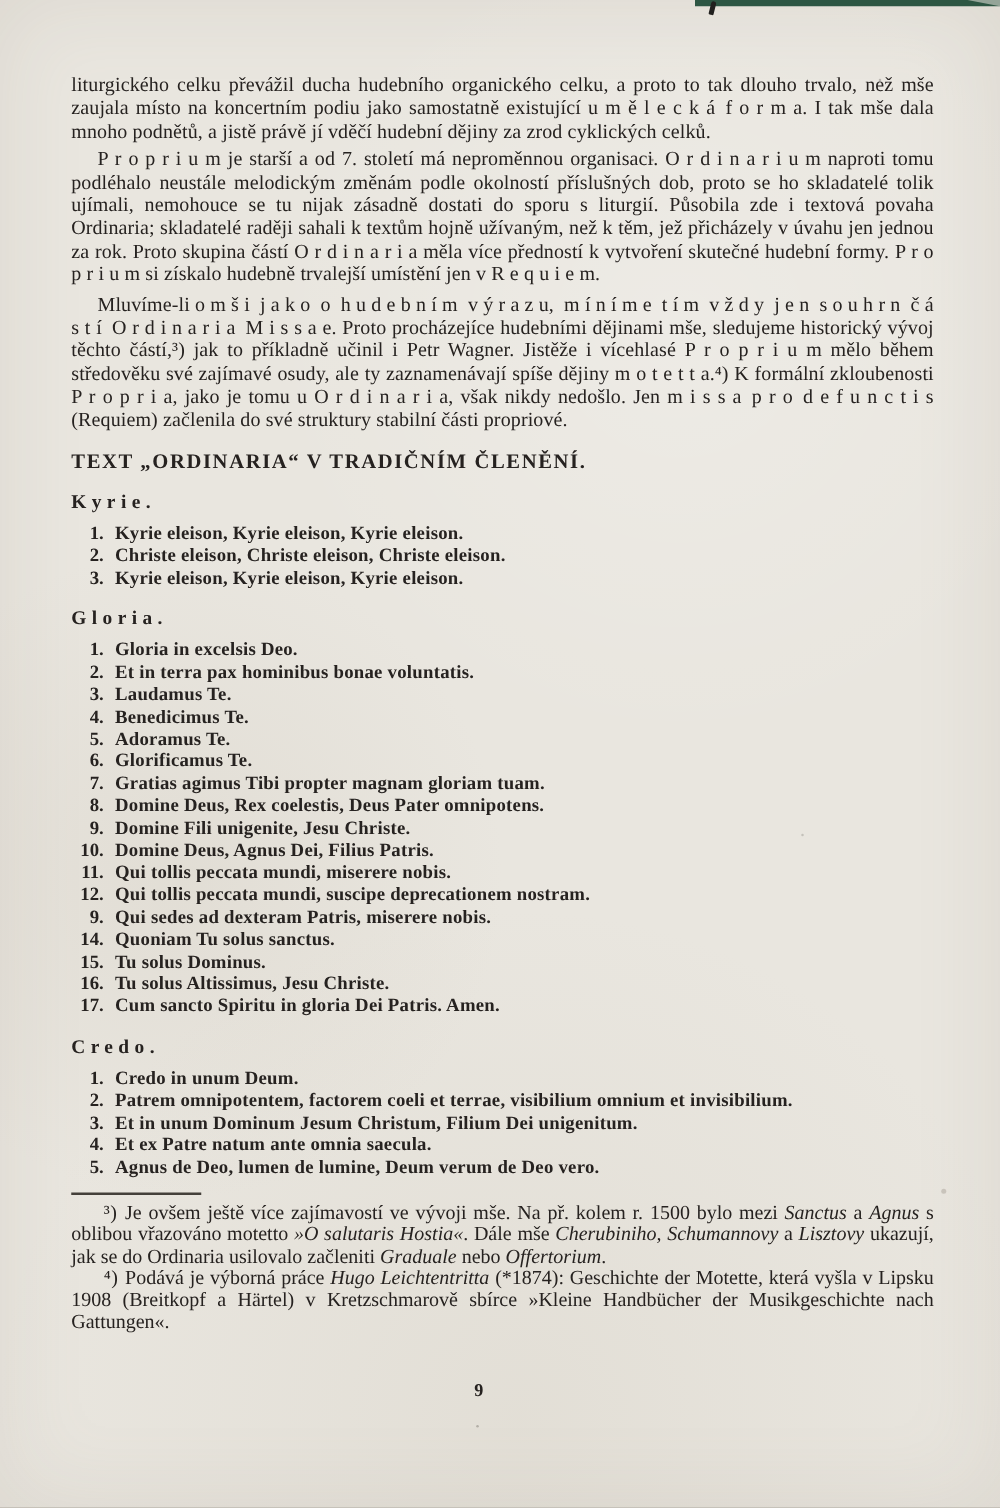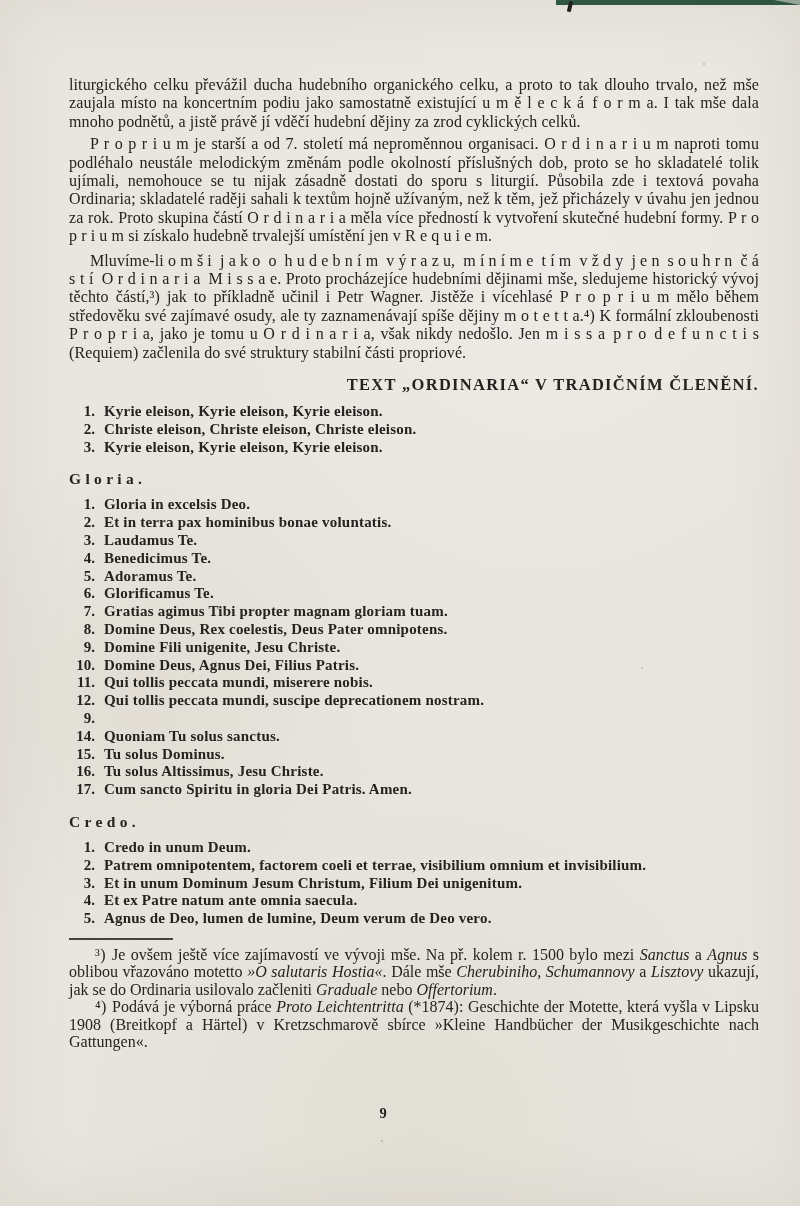--- a/index.html
+++ b/index.html
@@ -33,35 +33,35 @@
   }
   .specks{
     position:absolute;left:521px;top:127px;width:2px;height:2px;border-radius:50%;
     background:rgba(70,64,56,.45);
     box-shadow: 182px -64px 0 rgba(70,64,56,.30),
                 233px 825px 0 1px rgba(110,100,88,.25),
                 -140px 1013px 0 rgba(70,64,56,.30),
                 120px 540px 0 rgba(70,64,56,.22);
   }
   .content{
-    position:absolute;left:57px;top:76px;width:690px;margin-left:12px;
+    position:absolute;left:57px;top:60px;width:690px;
   }
   p.body{
     margin:0;
     font-size:16px;line-height:18.4px;
     text-align:justify;
     letter-spacing:.1px;
   }
   p.body.indent{text-indent:21px;}
   p.p2{margin-top:4px;}
   p.p3{margin-top:6px;}
   .heading{
     margin:13px 0 0 0;
     font-size:16.5px;line-height:20px;
-    font-weight:bold;text-align:right;
+    font-weight:bold;text-align:left;
     letter-spacing:1.3px;
   }
   .section{margin:0;}
   .sec-title{
     margin:13px 0 0 0;
     font-size:15.5px;line-height:19px;font-weight:bold;
     letter-spacing:.28em;
   }
   .sec-list{margin-top:8px;}
   .li{
@@ -100,20 +100,21 @@
 
   <div class="content">
     <p class="body p1">liturgického celku převážil ducha hudebního organického celku, a proto to tak dlouho trvalo, než mše zaujala místo na koncertním podiu jako samostatně existující u m ě l e c k á f o r m a. I tak mše dala mnoho podnětů, a jistě právě jí vděčí hudební dějiny za zrod cyklických celků.</p>
     <p class="body indent p2">P r o p r i u m je starší a od 7. století má neproměnnou organisaci. O r d i n a r i u m naproti tomu podléhalo neustále melodickým změnám podle okolností příslušných dob, proto se ho skladatelé tolik ujímali, nemohouce se tu nijak zásadně dostati do sporu s liturgií. Působila zde i textová povaha Ordinaria; skladatelé raději sahali k textům hojně užívaným, než k těm, jež přicházely v úvahu jen jednou za rok. Proto skupina částí O r d i n a r i a měla více předností k vytvoření skutečné hudební formy. P r o p r i u m si získalo hudebně trvalejší umístění jen v R e q u i e m.</p>
     <p class="body indent p3">Mluvíme-li o m š i j a k o o h u d e b n í m v ý r a z u, m í n í m e t í m v ž d y j e n s o u h r n č á s t í O r d i n a r i a M i s s a e. Proto procházejíce hudebními dějinami mše, sledujeme historický vývoj těchto částí,³) jak to příkladně učinil i Petr Wagner. Jistěže i vícehlasé P r o p r i u m mělo během středověku své zajímavé osudy, ale ty zaznamenávají spíše dějiny m o t e t t a.⁴) K formální zkloubenosti P r o p r i a, jako je tomu u O r d i n a r i a, však nikdy nedošlo. Jen m i s s a p r o d e f u n c t i s (Requiem) začlenila do své struktury stabilní části propriové.</p>
 
     <h2 class="heading">TEXT „ORDINARIA“ V TRADIČNÍM ČLENĚNÍ.</h2>
 
     <div id="sections">
   <div class="section">
+    <h3 class="sec-title">Kyrie.</h3>
     <div class="sec-list">
             <div class="li">
               <span class="num">1.</span>
               <span class="txt">Kyrie eleison, Kyrie eleison, Kyrie eleison.</span>
             </div>
             <div class="li">
               <span class="num">2.</span>
               <span class="txt">Christe eleison, Christe eleison, Christe eleison.</span>
             </div>
             <div class="li">
@@ -169,20 +170,21 @@
             <div class="li">
               <span class="num">11.</span>
               <span class="txt">Qui tollis peccata mundi, miserere nobis.</span>
             </div>
             <div class="li">
               <span class="num">12.</span>
               <span class="txt">Qui tollis peccata mundi, suscipe deprecationem nostram.</span>
             </div>
             <div class="li">
               <span class="num">9.</span>
+              <span class="txt">Qui sedes ad dexteram Patris, miserere nobis.</span>
             </div>
             <div class="li">
               <span class="num">14.</span>
               <span class="txt">Quoniam Tu solus sanctus.</span>
             </div>
             <div class="li">
               <span class="num">15.</span>
               <span class="txt">Tu solus Dominus.</span>
             </div>
             <div class="li">
@@ -220,18 +222,18 @@
               <span class="txt">Agnus de Deo, lumen de lumine, Deum verum de Deo vero.</span>
             </div>
           </div>
   </div>
 </div>
 
     <div class="divider"></div>
 
     <div id="footnotes">
         <p class="footnote"><span class="marker">³) </span><span>Je ovšem ještě více zajímavostí ve vývoji mše. Na př. kolem r. 1500 bylo mezi </span><span class="it">Sanctus</span><span> a </span><span class="it">Agnus</span><span> s oblibou vřazováno motetto </span><span class="it">»O salutaris Hostia«</span><span>. Dále mše </span><span class="it">Cherubiniho, Schumannovy</span><span> a </span><span class="it">Lisztovy</span><span> ukazují, jak se do Ordinaria usilovalo začleniti </span><span class="it">Graduale</span><span> nebo </span><span class="it">Offertorium</span><span>.</span></p>
-        <p class="footnote"><span class="marker">⁴) </span><span>Podává je výborná práce </span><span class="it">Proto Leichtentritta</span><span> (*1874): Geschichte der Motette, která vyšla v Lipsku 1908 (Breitkopf a Härtel) v Kretzschmarově sbírce »Kleine Handbücher der Musikgeschichte nach Gattungen«.</span></p>
+        <p class="footnote"><span class="marker">⁴) </span><span>Podává je výborná práce </span><span class="it">Hugo Leichtentritta</span><span> (*1874): Geschichte der Motette, která vyšla v Lipsku 1908 (Breitkopf a Härtel) v Kretzschmarově sbírce »Kleine Handbücher der Musikgeschichte nach Gattungen«.</span></p>
       </div>
   </div>
 
   <div class="page-number">9</div>
 </div>
 
 </body></html>

